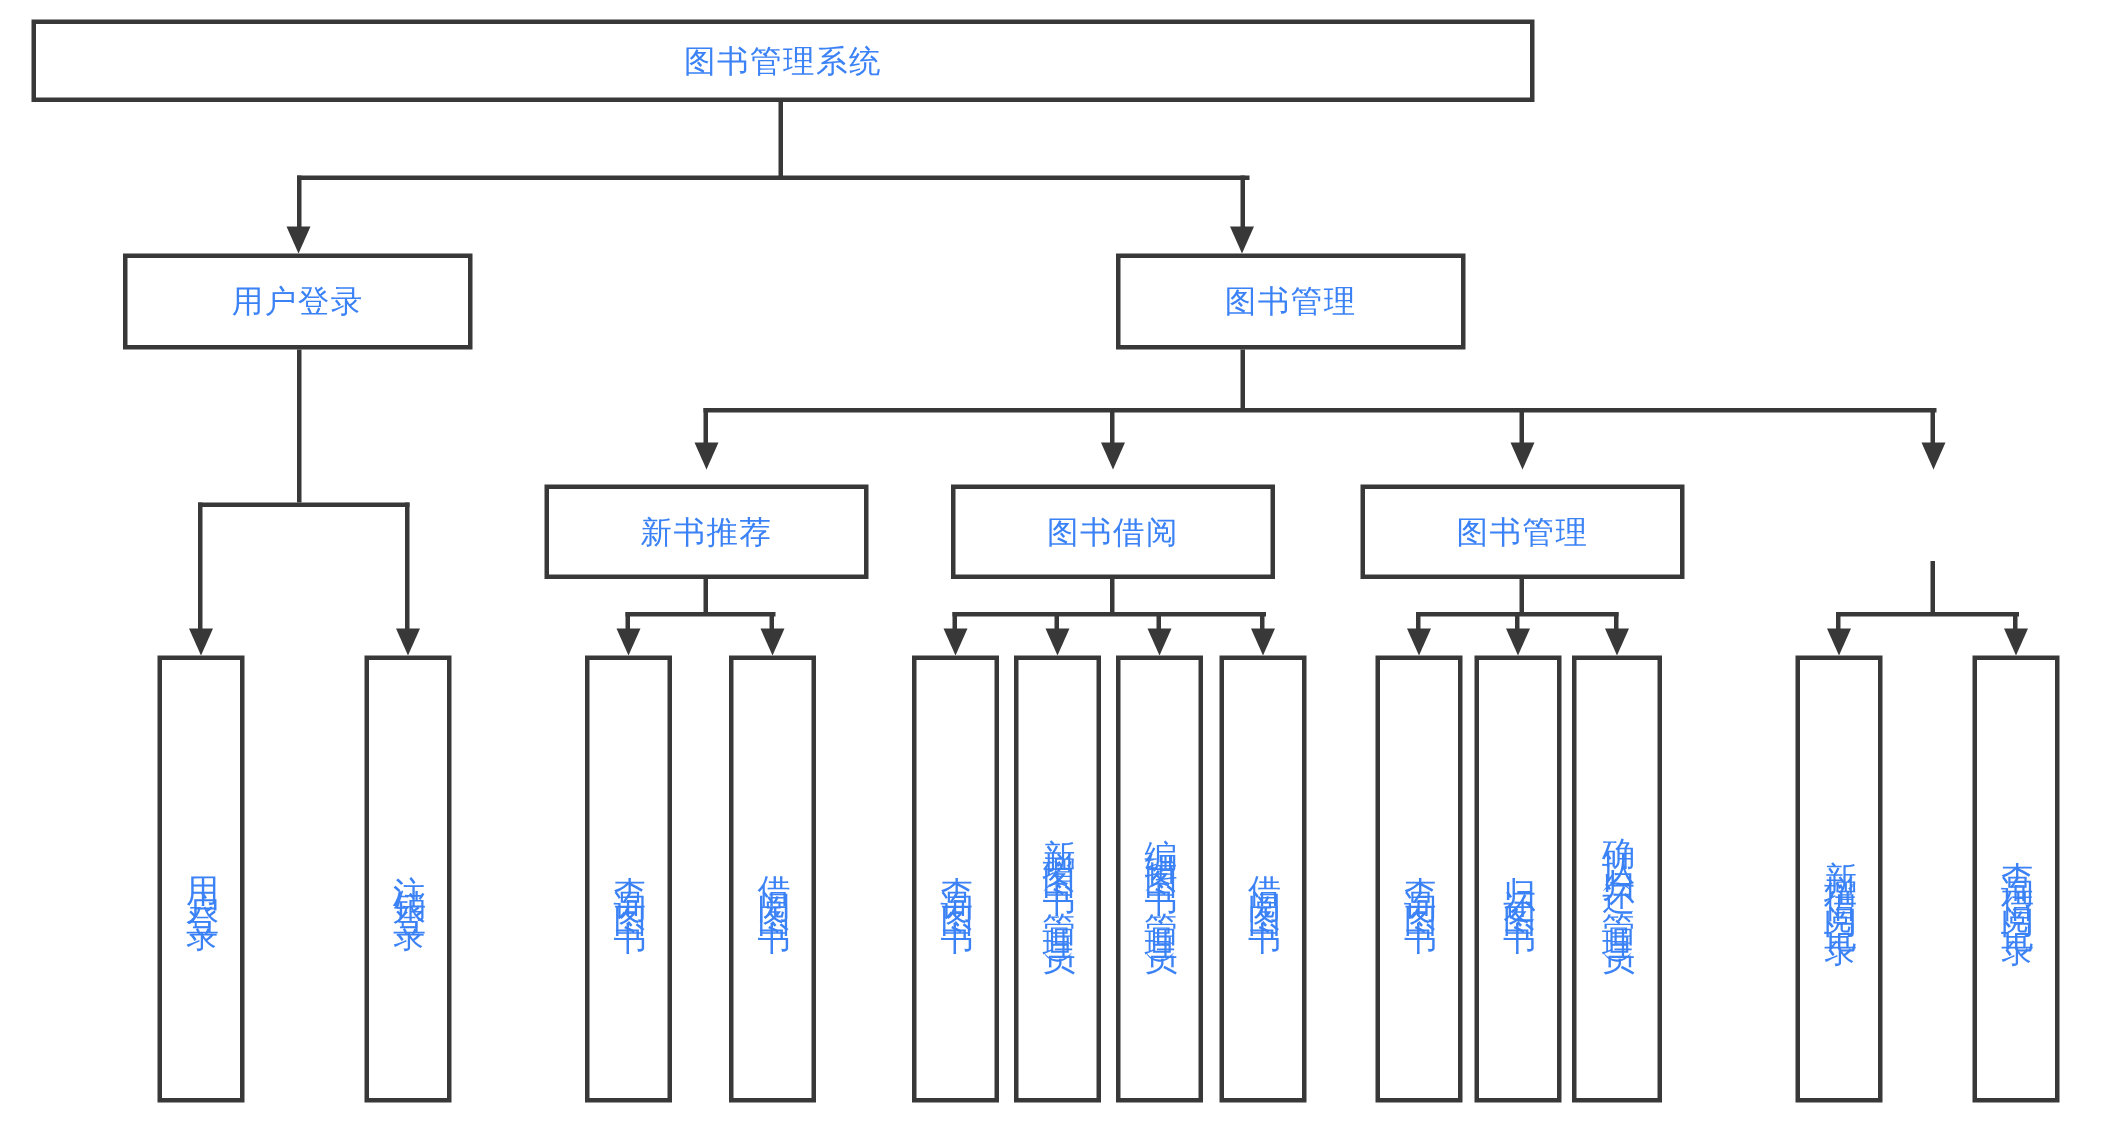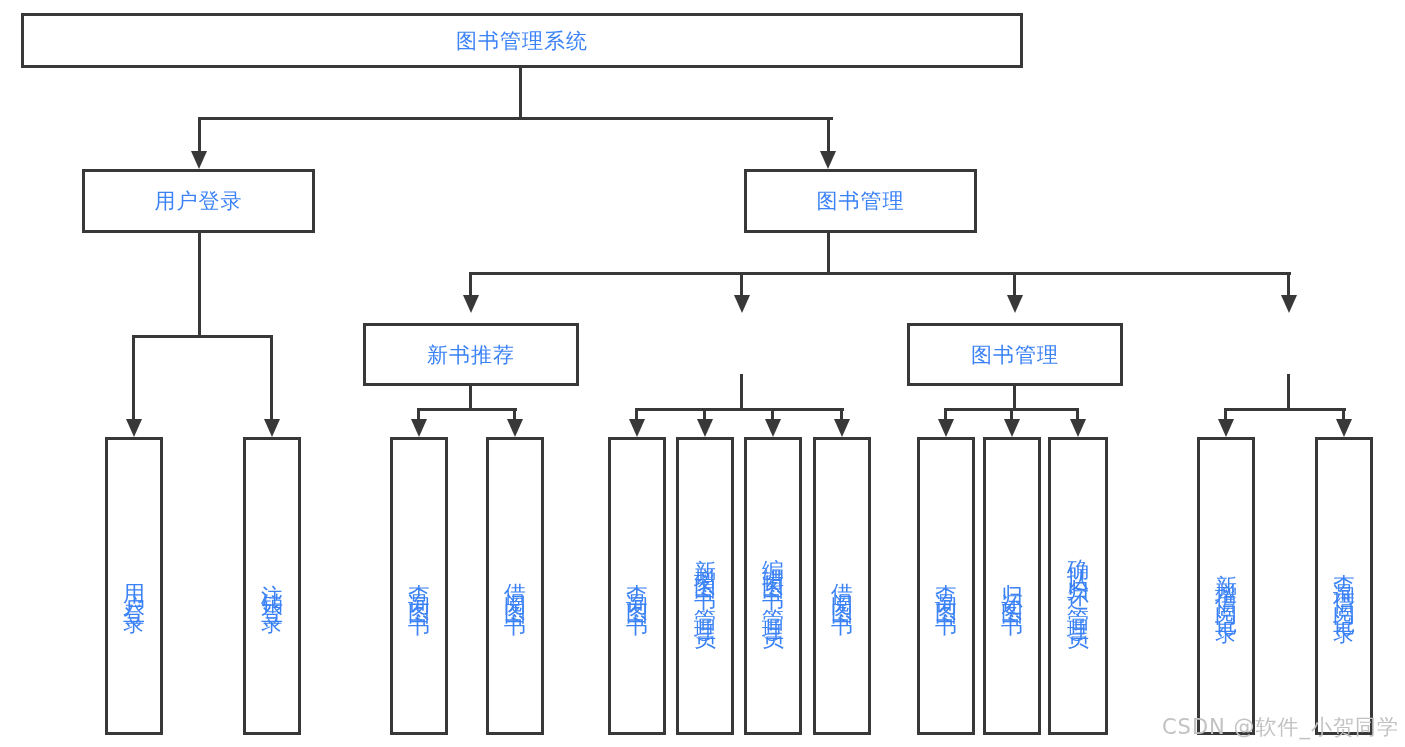--- a/index.html
+++ b/index.html
@@ -118,20 +118,23 @@
   <div class="box l2" style="left:82px">
     <span class="lbl">用户登录</span>
   </div>
   <div class="box l2" style="left:744px">
     <span class="lbl">图书管理</span>
   </div>
 
   <div class="box l3" style="left:363px">
     <span class="lbl">新书推荐</span>
   </div>
+  <div class="box l3" style="left:634px">
+    <span class="lbl">图书借阅</span>
+  </div>
   <div class="box l3" style="left:907px">
     <span class="lbl">图书管理</span>
   </div>
 
   <div class="box leaf" style="left:105px">
     <span class="vlbl">用户登录</span>
   </div>
   <div class="box leaf" style="left:243px">
     <span class="vlbl">注销登录</span>
   </div>
@@ -166,15 +169,14 @@
     <span class="vlbl">确认归还（管理员）</span>
   </div>
 
   <div class="box leaf" style="left:1197px">
     <span class="vlbl">新增借阅记录</span>
   </div>
   <div class="box leaf" style="left:1315px">
     <span class="vlbl">查询借阅记录</span>
   </div>
 
-  <div class="watermark">CSDN @软件_小贺同学</div>
 
 </div>
 
 </body></html>

